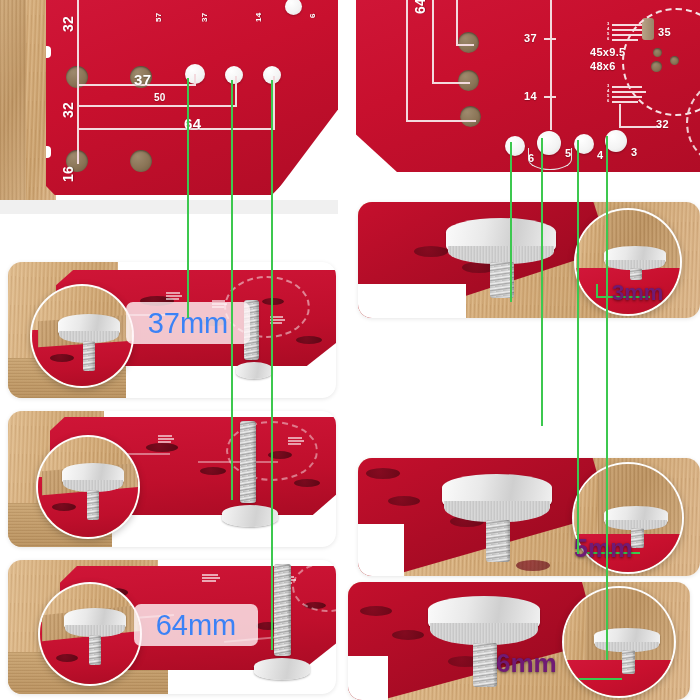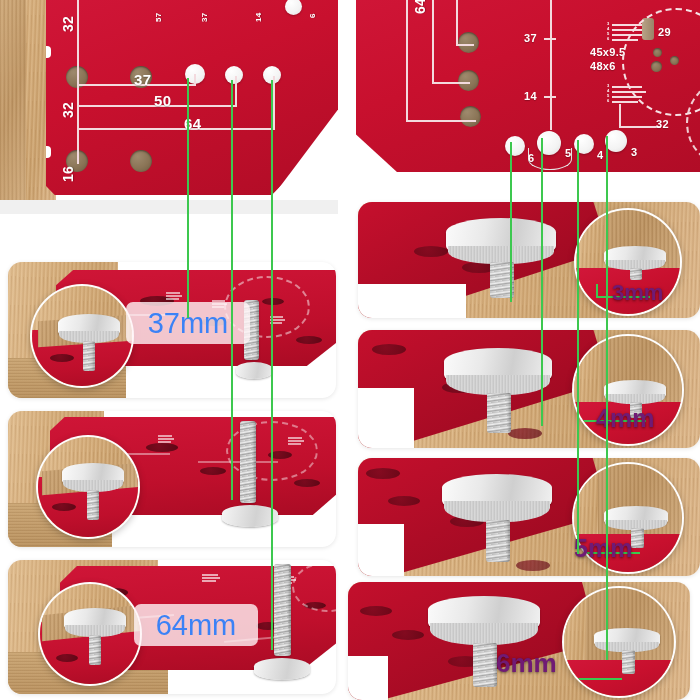--- a/index.html
+++ b/index.html
@@ -226,21 +226,21 @@
       <div class="dimline v" style="left:31px;top:4px;height:190px;"></div>
 
       <div class="dimline h" style="left:31px;top:114px;width:117px;"></div>
       <div class="dimline v" style="left:148px;top:104px;height:12px;"></div>
       <div class="dimline h" style="left:31px;top:135px;width:158px;"></div>
       <div class="dimline v" style="left:189px;top:106px;height:31px;"></div>
       <div class="dimline h" style="left:31px;top:158px;width:196px;"></div>
       <div class="dimline v" style="left:227px;top:106px;height:54px;"></div>
 
       <span class="engrave-label" style="left:88px;top:101px;font-size:15px;">37</span>
-      <span class="engrave-label" style="left:108px;top:122px;font-size:15px;">50</span>
+      <span class="engrave-label" style="left:108px;top:122px;font-size:10px;">50</span>
       <span class="engrave-label" style="left:138px;top:145px;font-size:15px;">64</span>
 
       <span class="engrave-label rot" style="left:14px;top:62px;font-size:14px;">32</span>
       <span class="engrave-label rot" style="left:14px;top:148px;font-size:14px;">32</span>
       <span class="engrave-label rot" style="left:14px;top:212px;font-size:14px;">16</span>
 
       <span class="engrave-label rot" style="left:108px;top:52px;font-size:8px;">57</span>
       <span class="engrave-label rot" style="left:154px;top:52px;font-size:8px;">37</span>
       <span class="engrave-label rot" style="left:208px;top:52px;font-size:8px;">14</span>
       <span class="engrave-label rot" style="left:262px;top:48px;font-size:8px;">6</span>
@@ -300,21 +300,21 @@
         <i style="top:12px;width:30px;"></i>
         <i style="top:17px;width:26px;"></i>
         <b style="top:-1px;">3</b>
           <b style="top:4px;">4</b>
           <b style="top:9px;">5</b>
           <b style="top:14px;">6</b>
       </div>
 
       <div class="dash-arc" style="left:276px;top:48px;width:108px;height:108px;"></div>
       <div class="hole" style="left:324px;top:96px;width:9px;height:9px;"></div>
-      <span class="engrave-label" style="left:312px;top:66px;font-size:11px;">29</span>
+      <span class="engrave-label" style="left:312px;top:66px;font-size:11px;">35</span>
 
       <div class="dimline v" style="left:273px;top:144px;height:24px;"></div>
       <div class="dimline h" style="left:273px;top:166px;width:42px;"></div>
       <span class="engrave-label" style="left:310px;top:158px;font-size:11px;">32</span>
       <div class="dash-arc" style="left:340px;top:118px;width:90px;height:90px;opacity:.9;"></div>
     </div>
 
     <div class="hole white" style="left:149px;top:136px;width:20px;height:20px;z-index:5;"></div>
     <div class="hole white" style="left:181px;top:131px;width:24px;height:24px;z-index:5;"></div>
     <div class="hole white" style="left:218px;top:134px;width:20px;height:20px;z-index:5;"></div>
@@ -498,49 +498,20 @@
       <div class="screw" style="left:28px;top:36px;width:62px;height:40px;">
         <div class="cap" style="height:22px;"></div>
         <div class="knurl" style="top:14px;height:10px;"></div>
         <div class="shaft" style="left:42%;top:22px;width:20%;height:12px;"></div>
       </div>
       <div class="ghook" style="left:20px;top:74px;width:54px;height:14px;"></div>
     </div>
     <div class="mm-plain" style="left:254px;top:78px;font-size:22px;">3mm</div>
   </div>
 
-  <div class="card" style="left:358px;top:330px;width:342px;height:118px;">
-
-    <div class="wood" style="left:0;top:0;width:342px;height:118px;"></div>
-    <div class="plate" style="left:-40px;top:2px;width:264px;height:132px;transform:rotate(-17deg);
-         transform-origin:left top;background:linear-gradient(170deg,#c8102e,#a00a22);"></div>
-    <div class="whiteband" style="left:0;top:58px;width:56px;height:60px;"></div>
-    <div class="hole dark" style="left:14px;top:14px;width:34px;height:11px;border-radius:50%;opacity:.85;"></div>
-    <div class="hole dark" style="left:84px;top:52px;width:34px;height:11px;border-radius:50%;opacity:.85;"></div>
-    <div class="hole dark" style="left:150px;top:98px;width:34px;height:11px;border-radius:50%;opacity:.7;"></div>
-
-    <div class="screw" style="left:86px;top:18px;width:108px;height:86px;">
-      <div class="cap" style="height:40px;"></div>
-      <div class="knurl" style="top:27px;height:20px;"></div>
-      <div class="shaft tall" style="left:40%;top:45px;width:22%;height:40px;"></div>
-    </div>
-
-    <div class="magnifier" style="left:214px;top:4px;width:112px;height:112px;">
-      <div class="wood dark" style="left:0;top:0;width:112px;height:112px;"></div>
-      <div class="wood" style="left:0;top:0;width:26px;height:112px;"></div>
-      <div class="plate" style="left:-4px;top:66px;width:124px;height:50px;"></div>
-      <div class="screw" style="left:30px;top:44px;width:62px;height:42px;">
-        <div class="cap" style="height:22px;"></div>
-        <div class="knurl" style="top:14px;height:10px;"></div>
-        <div class="shaft" style="left:42%;top:22px;width:20%;height:16px;"></div>
-      </div>
-      <div class="ghook" style="left:-8px;top:72px;width:80px;height:14px;"></div>
-    </div>
-    <div class="mm-plain" style="left:238px;top:74px;font-size:25px;">4mm</div>
-  </div>
 
   <div class="card" style="left:358px;top:458px;width:342px;height:118px;">
 
     <div class="wood" style="left:0;top:0;width:342px;height:118px;"></div>
     <div class="plate" style="left:-42px;top:0px;width:266px;height:134px;transform:rotate(-16deg);
          transform-origin:left top;background:linear-gradient(170deg,#c8102e,#a00a22);"></div>
     <div class="whiteband" style="left:0;top:66px;width:46px;height:52px;"></div>
     <div class="hole dark" style="left:8px;top:10px;width:34px;height:11px;border-radius:50%;opacity:.85;"></div>
     <div class="hole dark" style="left:30px;top:38px;width:32px;height:10px;border-radius:50%;opacity:.85;"></div>
     <div class="hole dark" style="left:92px;top:58px;width:34px;height:11px;border-radius:50%;opacity:.8;"></div>

